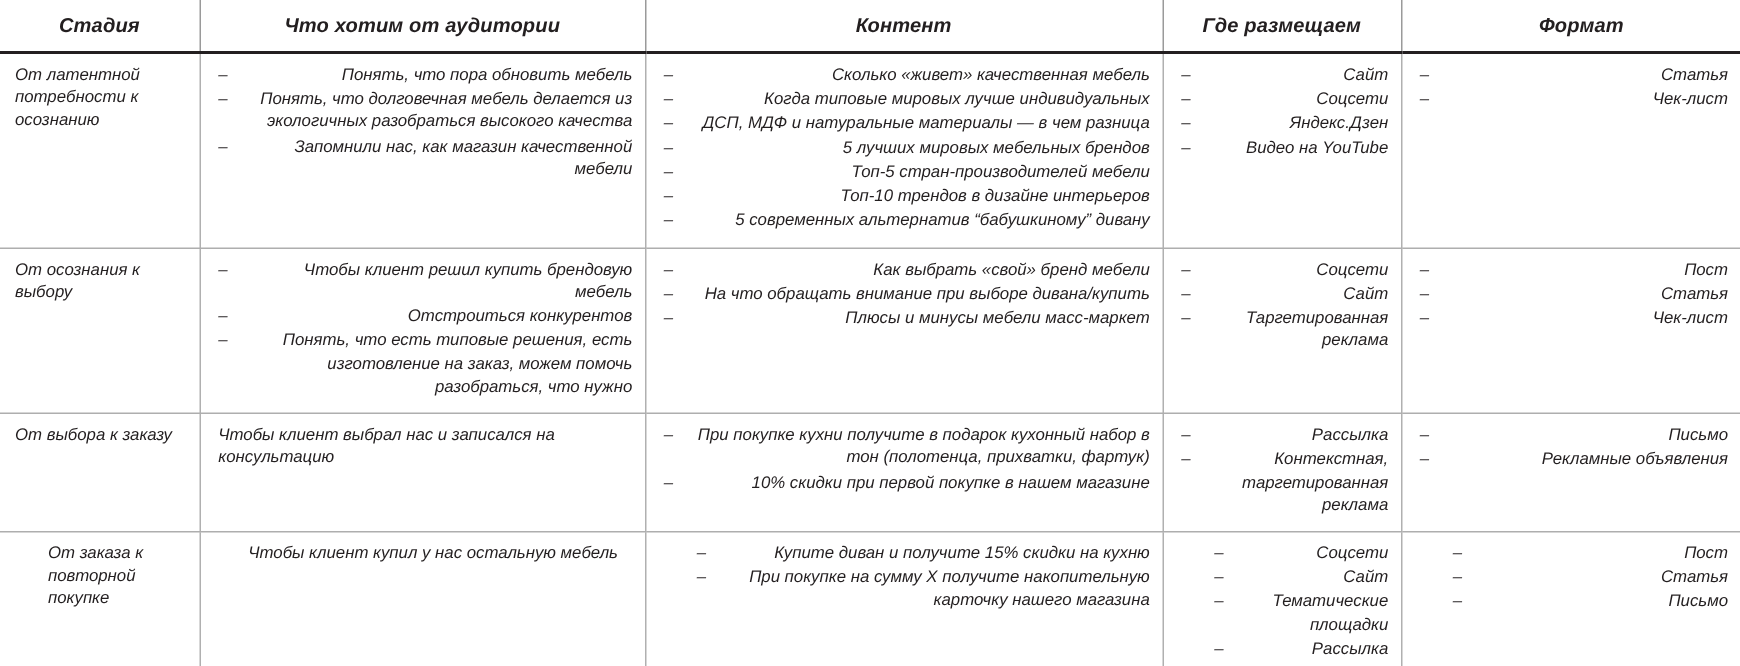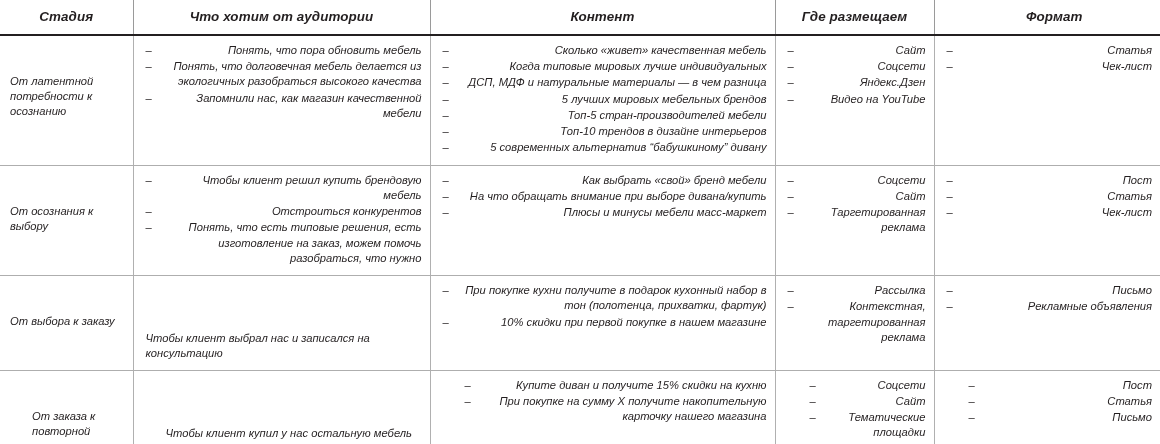--- a/index.html
+++ b/index.html
@@ -85,22 +85,22 @@
     margin: 0 0 1px 0;
     line-height: 1.36;
   }
   ul.dash > li::before {
     content: "\2013";
     position: absolute;
     left: 2px;
     top: 0;
     color: #231f20;
   }
-  .stage-text { display: block; margin-top: 31px; }
-  .plain-text { display: block; margin-top: 48px; }
+  .stage-text { display: block; }
+  .plain-text { display: block; }
 
   
   tr.r0 td { height: 108px; }
   tr.r1 td { height: 88px; }
   tr.r2 td { height: 56px; }
   tr.r3 td { height: 71px; padding-left: 32px; }
 </style>
 </head>
 <body>
 

